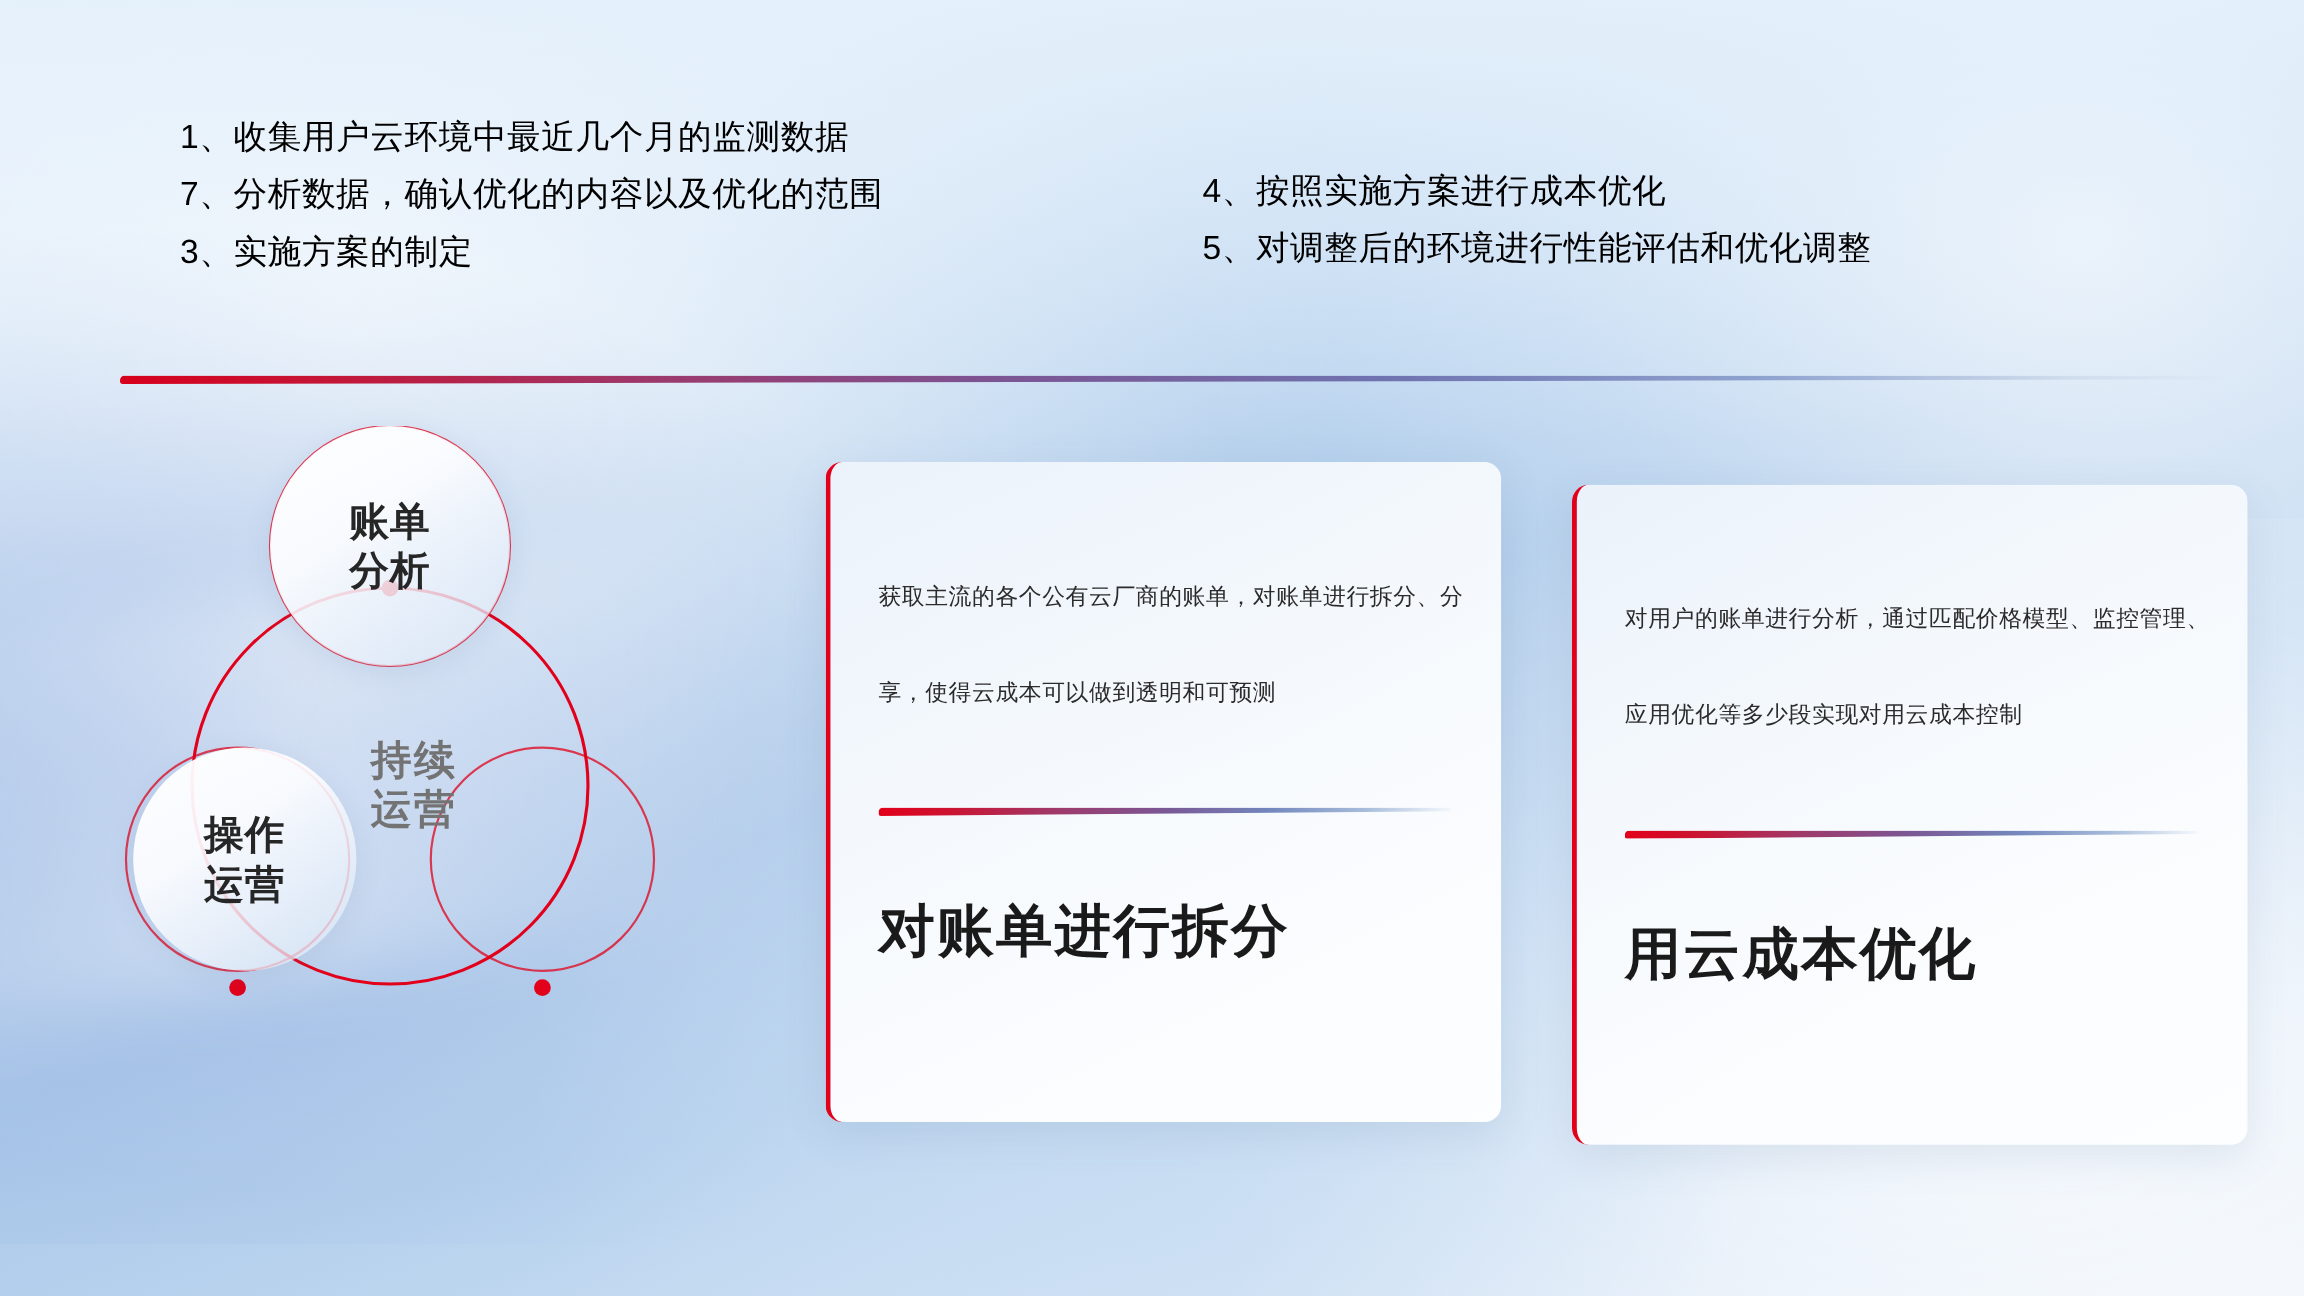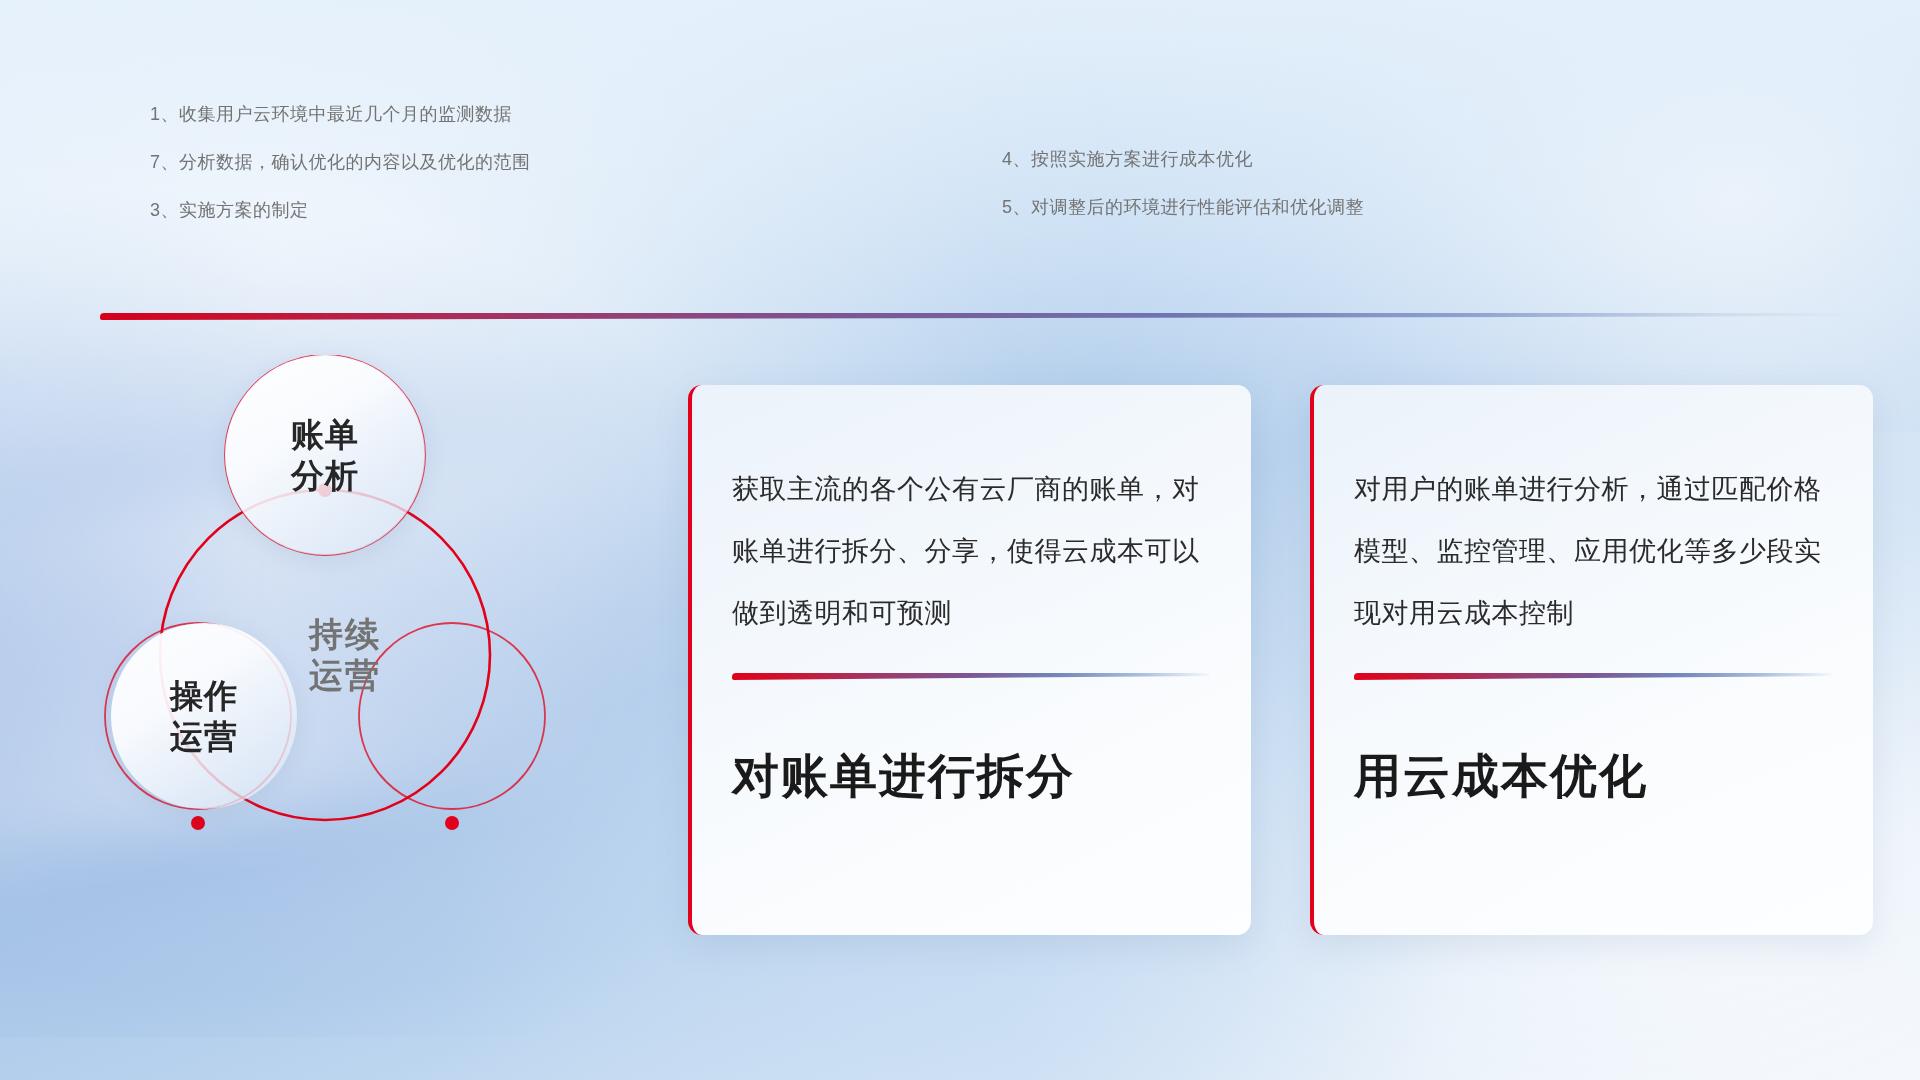--- a/index.html
+++ b/index.html
@@ -46,23 +46,23 @@
     transform:rotate(-8deg);
     filter:blur(28px);
   }
 
   
   .steps{position:absolute;left:0;top:90px;width:1920px;height:180px;}
   .steps-col{position:absolute;}
   .steps-left{left:150px;top:0;}
   .steps-right{left:1002px;top:45px;}
   .step-line{
-    font-size:18px;
+    font-size:28px;
     line-height:48px;
-    color:#737373;
+    color:#000000;
     letter-spacing:.5px;
     white-space:nowrap;
   }
 
   
   .top-divider{
     position:absolute;left:100px;top:313px;width:1760px;height:7px;
     background:linear-gradient(90deg,#d6001c 0%,#c61434 9%,#9b3a6e 26%,#7b5594 42%,#6f73b0 60%,#8fa3cf 78%,#cfdcec 92%,rgba(222,233,245,0) 100%);
     border-radius:4px 4px 2px 2px;
     clip-path:polygon(0 0, 100% 0, 100% 45%, 0 100%);
@@ -98,24 +98,24 @@
   .card{
     position:absolute;top:0;width:563px;height:550px;
     border-radius:14px;
     background:linear-gradient(155deg, rgba(237,243,251,.96) 0%, rgba(245,249,253,.97) 35%, rgba(250,252,254,.98) 62%, rgba(253,254,255,.99) 100%);
     border-left:4px solid #e2001a;
     box-shadow:0 10px 34px rgba(80,110,150,.13);
     box-sizing:border-box;
     overflow:hidden;
   }
   .card-1{left:0;}
-  .card-2{left:622px;}
+  .card-2{left:622px;margin-top:19px;}
   .card-body{
     position:absolute;left:40px;top:73px;width:490px;
-    font-size:27px;line-height:62px;color:#2b2b2b;letter-spacing:.5px;
+    font-size:19px;line-height:80px;color:#2b2b2b;letter-spacing:.5px;
   }
   .card-divider{
     position:absolute;left:40px;top:288px;width:478px;height:7px;
     background:linear-gradient(90deg,#e2001a 0%,#cc1330 12%,#9d3b6d 32%,#7a5795 50%,#7386bd 68%,#a8bddb 85%,rgba(220,232,245,.15) 100%);
     border-radius:4px 3px 2px 2px;
     clip-path:polygon(0 0, 100% 0, 100% 42%, 0 100%);
   }
   .card-title{
     position:absolute;left:40px;top:360px;width:490px;
     font-size:47px;font-weight:bold;color:#1a1a1a;letter-spacing:2px;

